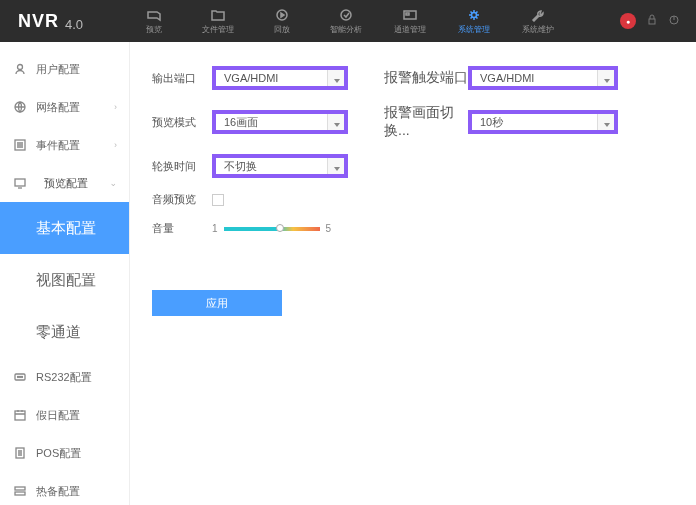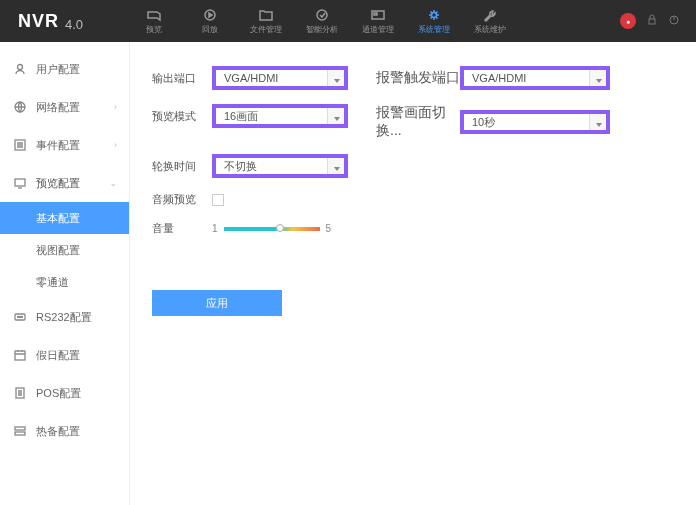--- a/index.html
+++ b/index.html
@@ -3,44 +3,44 @@
 <meta charset="utf-8">
 <style>
 * { margin: 0; padding: 0; box-sizing: border-box; font-family: "Microsoft YaHei", Arial, sans-serif; }
 body { width: 696px; height: 505px; background: #fff; overflow: hidden; }
 
 .header { height: 42px; background: #2d2d2d; display: flex; align-items: center; color: #ccc; }
 .logo { display: flex; align-items: flex-end; padding: 0 18px; min-width: 130px; }
 .logo-text { font-size: 18px; font-weight: bold; letter-spacing: 1px; color: #fff; }
 .logo-ver { font-size: 13px; color: #bbb; margin-left: 6px; }
 
-.nav { display: flex; gap: 8px; }
+.nav { display: flex; gap: 16px; }
 .nav-item { display: flex; flex-direction: column; align-items: center; justify-content: center; width: 48px; height: 42px; cursor: pointer; font-size: 9px; color: #999; }
 .nav-item.active { color: #4a9eff; }
 .nav-icon { width: 18px; height: 15px; display: flex; align-items: center; justify-content: center; margin-bottom: 1px; }
 .nav-icon svg { stroke: currentColor; fill: none; stroke-width: 1.5; }
 .nav-lbl { font-size: 8px; }
 
 .header-right { margin-left: auto; display: flex; align-items: center; gap: 10px; padding-right: 16px; }
 .badge { width: 16px; height: 16px; background: #d9363e; border-radius: 50%; font-size: 7px; color: #fff; display: flex; align-items: center; justify-content: center; }
 .header-icon { color: #666; cursor: pointer; }
 
 .body { display: flex; height: calc(505px - 42px); }
 
 .sidebar { width: 130px; border-right: 1px solid #eee; background: #fff; overflow-y: auto; padding-top: 8px; }
 .side-item { display: flex; align-items: center; height: 38px; padding: 0 12px; cursor: pointer; color: #666; font-size: 11px; position: relative; }
-.side-item.expanded { color: #555; }
+.side-item.expanded { color: #555; gap: 8px; }
 .side-item .si-icon { width: 16px; height: 16px; margin-right: 8px; display: flex; align-items: center; justify-content: center; }
 .side-item .si-icon svg { stroke: #888; fill: none; stroke-width: 1.3; }
 .side-item .arrow { margin-left: auto; font-size: 9px; color: #bbb; }
-.sub-item { height: 32px; display: flex; align-items: center; padding-left: 36px; font-size: 11px; color: #666; cursor: pointer; }
+.sub-item { height: 52px; display: flex; align-items: center; padding-left: 36px; font-size: 15px; color: #666; cursor: pointer; }
 .sub-item.active { background: #4a9eff; color: #fff; }
 
 .content { flex: 1; padding: 24px 22px; }
-.form-row { display: flex; margin-bottom: 14px; align-items: flex-start; }
+.form-row { display: flex; margin-bottom: 14px; align-items: center; gap: 8px; }
 .form-group { display: flex; align-items: center; }
 .form-group + .form-group { margin-left: 28px; }
 .lbl { width: 60px; font-size: 11px; color: #555; }
 .lbl-wide { width: 84px; font-size: 14px; color: #555; }
 
 .select { position: relative; width: 136px; height: 24px; border: 4px solid #8b5cf6; background: #fff; display: flex; align-items: center; padding: 0 8px; font-size: 11px; color: #555; cursor: pointer; }
 .select::after { content: ""; position: absolute; right: 0; top: 0; width: 16px; height: 100%; border-left: 1px solid #ddd; background: #f7f7f7; }
 .select .caret { position: absolute; right: 4px; top: 9px; width: 0; height: 0; border-left: 3px solid transparent; border-right: 3px solid transparent; border-top: 4px solid #888; z-index: 1; }
 .select.wide { width: 150px; }
 
@@ -66,33 +66,33 @@
       <span class="nav-icon">
           <svg width="16" height="14" viewBox="0 0 16 14">
             <path d="M2 4h9l3 2v6l-3-2H2z"></path>
           </svg>
         </span>
       <span class="nav-lbl">预览</span>
     </div>
     <div class="nav-item">
       <span class="nav-icon">
           <svg width="16" height="14" viewBox="0 0 16 14">
+            <path d="M2 3h4l1 1h7v8H2z"></path>
+          </svg>
+        </span>
+      <span class="nav-lbl">文件管理</span>
+    </div>
+    <div class="nav-item">
+      <span class="nav-icon">
+          <svg width="16" height="14" viewBox="0 0 16 14">
             <circle cx="8" cy="7" r="5"></circle>
             <path d="M7 5l3 2-3 2z" fill="currentColor"></path>
           </svg>
         </span>
       <span class="nav-lbl">回放</span>
-    </div>
-    <div class="nav-item">
-      <span class="nav-icon">
-          <svg width="16" height="14" viewBox="0 0 16 14">
-            <path d="M2 3h4l1 1h7v8H2z"></path>
-          </svg>
-        </span>
-      <span class="nav-lbl">文件管理</span>
     </div>
     <div class="nav-item">
       <span class="nav-icon">
           <svg width="16" height="14" viewBox="0 0 16 14">
             <circle cx="8" cy="7" r="5"></circle>
             <path d="M6 7l2 2 3-4"></path>
           </svg>
         </span>
       <span class="nav-lbl">智能分析</span>
     </div>

